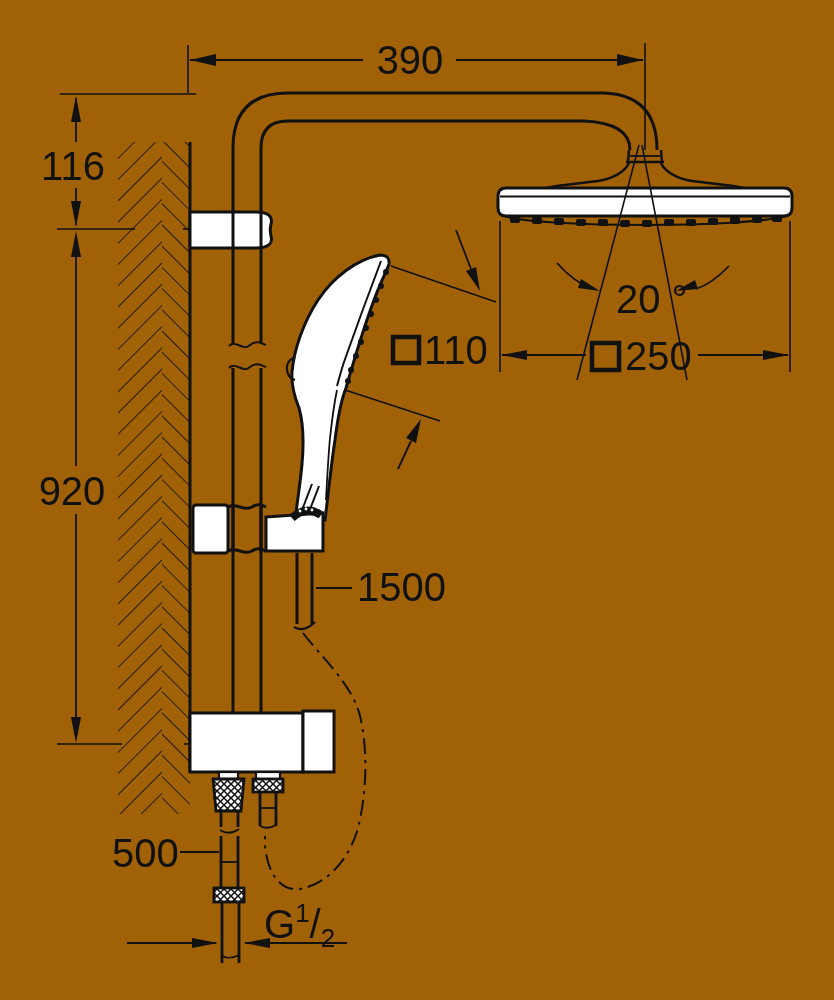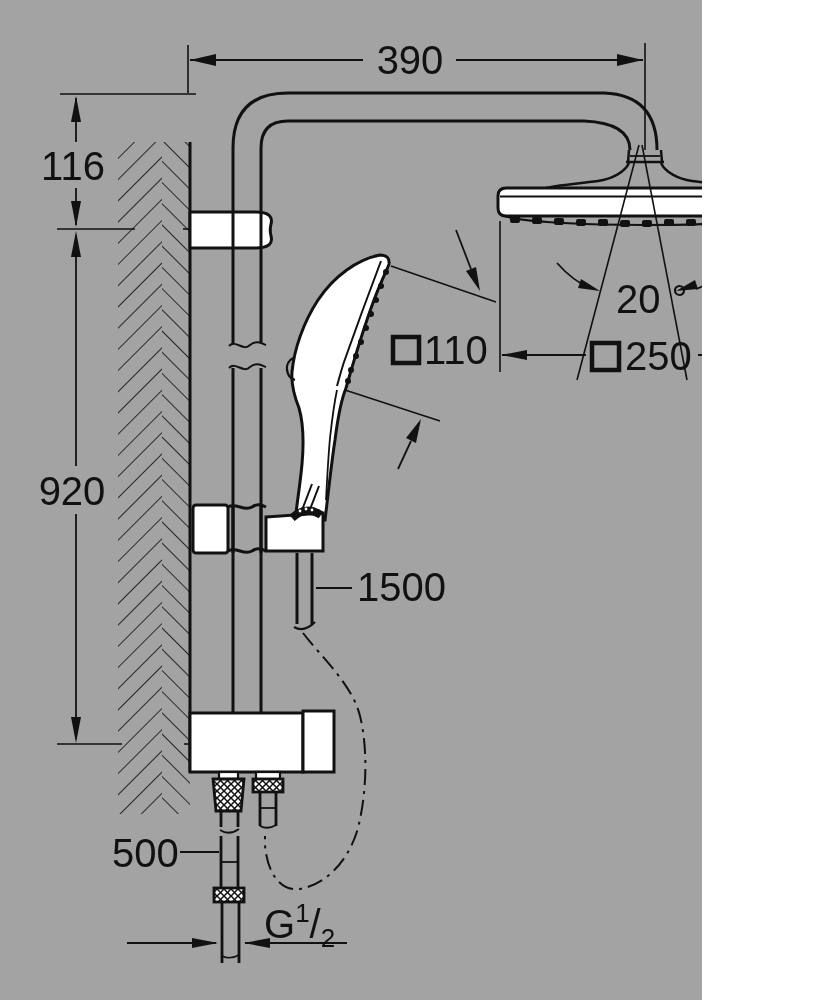--- a/index.html
+++ b/index.html
@@ -1,16 +1,16 @@
 <!DOCTYPE html>
 <html><head>
 <meta charset="utf-8">
 <style>
   html,body{margin:0;padding:0;background:#fff;}
-  #stage{position:relative;width:702px;height:1000px;background:#a3a3a3;overflow:hidden;text-align:right;}
+  #stage{position:relative;width:834px;height:1000px;background:#a16207;overflow:hidden;text-align:right;}
   svg text{font-family:"Liberation Sans","DejaVu Sans",sans-serif;fill:#111;}
   .dimtxt{font-size:40px;}
   .small{font-size:26px;}
 </style>
 </head>
 <body>
 
 <div id="stage">
 <svg width="834" height="1000" viewBox="0 0 834 1000">
   <defs>

